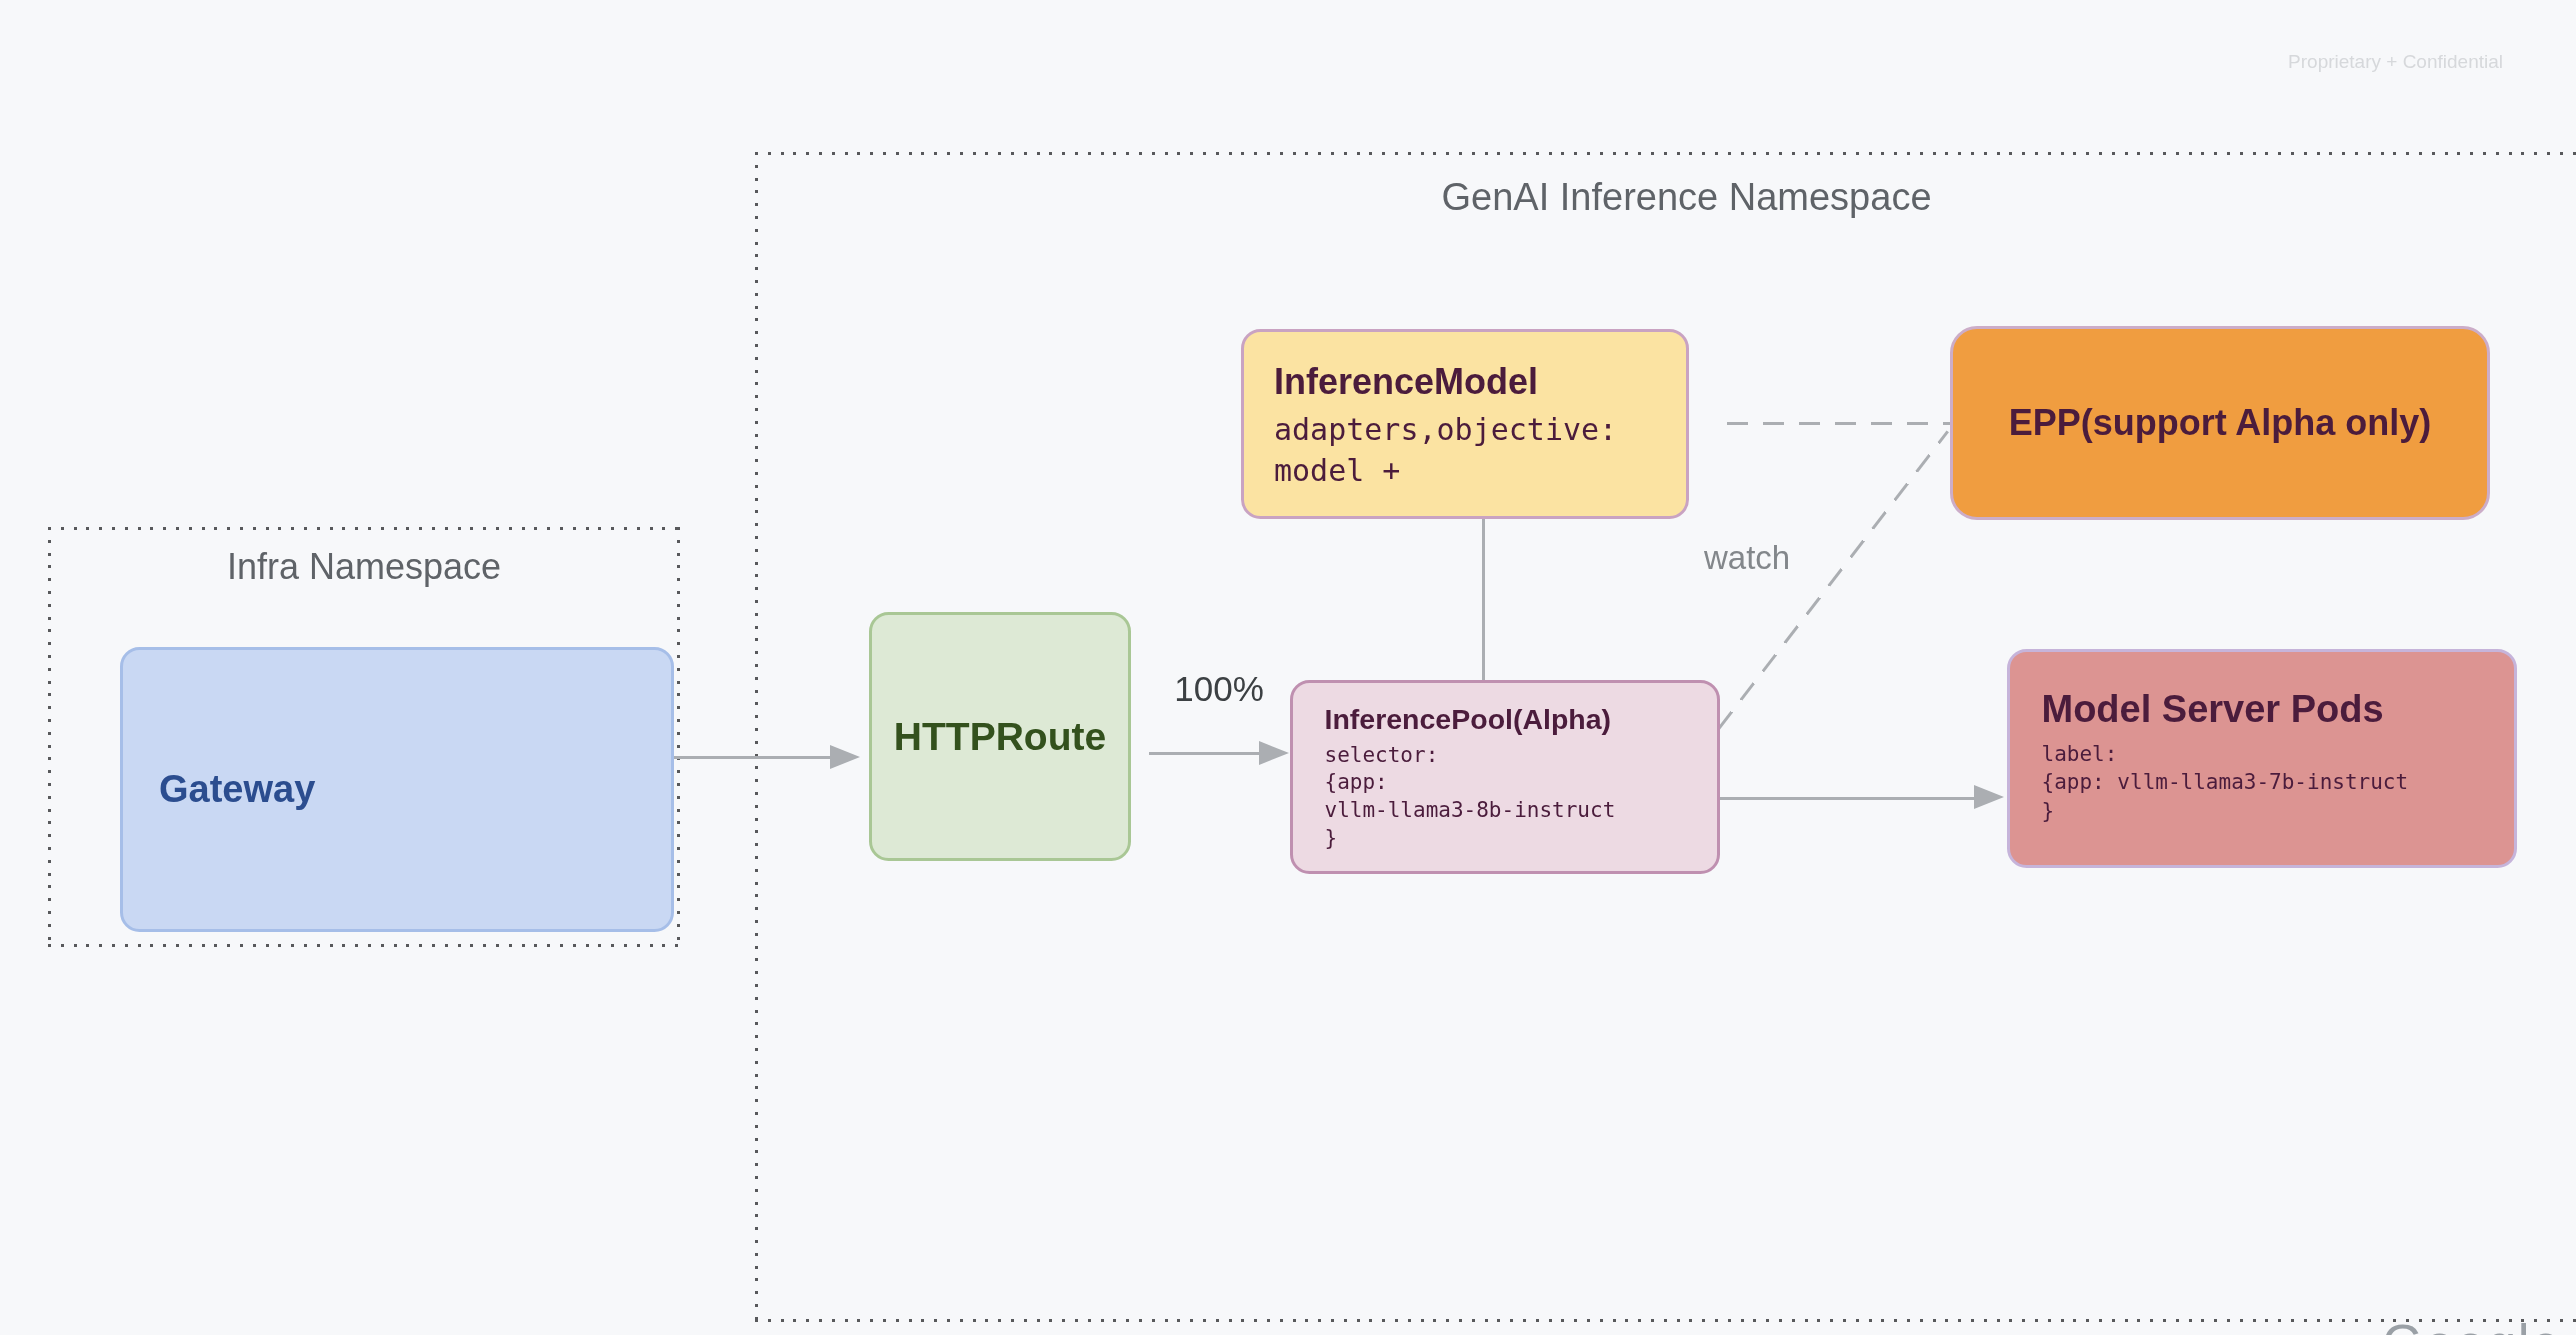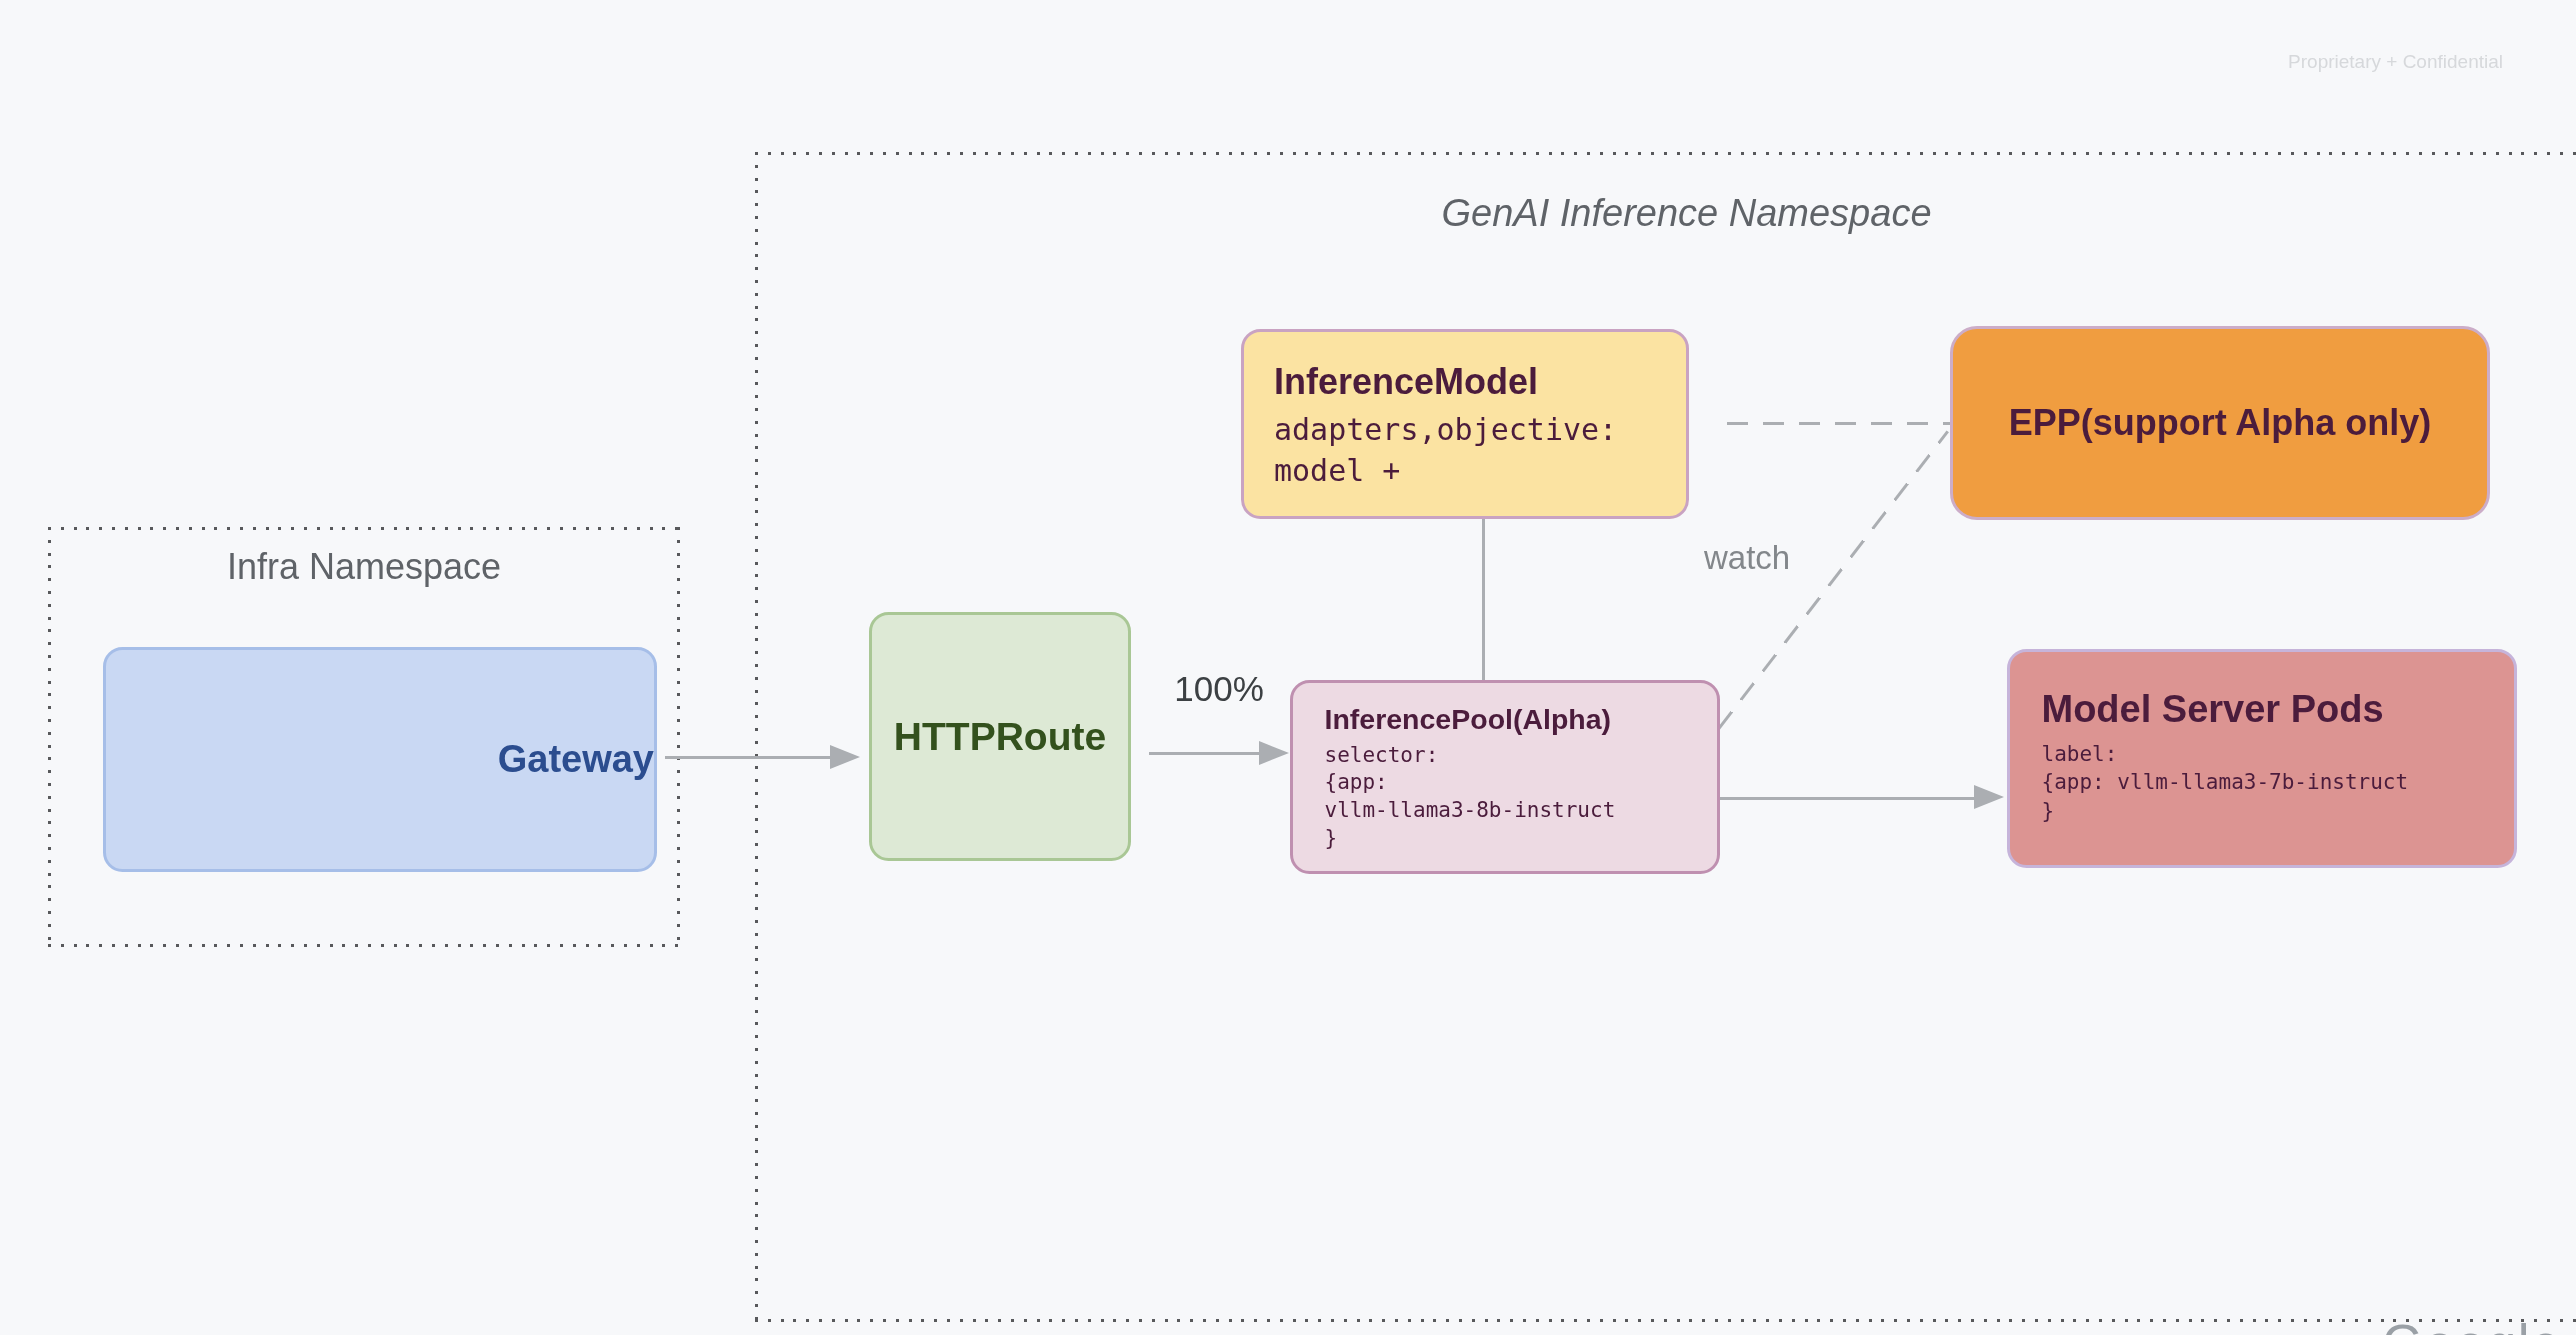--- a/index.html
+++ b/index.html
@@ -65,21 +65,21 @@
   #model-server-pods{background:var(--pods_fill,#dc9492);border-color:var(--pods_border,#c6b4da);padding:36px 31.5px;}
   #model-server-pods .title{font-size:38px;margin-bottom:9px;}
   #model-server-pods .code{font-size:21px;line-height:1.35;}
 </style>
 </head>
 <body>
 
 <div id="watermark" class="abs" style="right:73px;top:51px;">Proprietary + Confidential</div>
 
 <div class="dotted-box" style="left:755px;top:152px;width:1875px;height:1170px;"></div>
-<div class="ns-title" style="left:1169px;top:192px;width:1035px;font-style:italic;">GenAI Inference Namespace</div>
+<div class="ns-title" style="left:1169px;top:176px;width:1035px;">GenAI Inference Namespace</div>
 
 <div class="dotted-box" style="left:48px;top:527px;width:632px;height:420px;"></div>
 <div class="ns-title" style="left:48px;top:546px;width:632px;font-size:36px;">Infra Namespace</div>
 
 <div class="hline" style="left:665px;top:756px;width:167px;"></div>
 <div class="arrowhead" style="left:830px;top:745px;"></div>
 
 <div class="hline" style="left:1149px;top:752px;width:111px;"></div>
 <div class="arrowhead" style="left:1259px;top:741px;"></div>
 <div class="edge-label" style="left:1159px;top:669px;width:120px;text-align:center;font-size:35px;color:var(--label_dark,#3c4043);">100%</div>
@@ -87,21 +87,21 @@
 <div class="vline" style="left:1482px;top:518px;height:164px;"></div>
 
 <div class="dashline" style="left:1727px;top:422px;width:224px;"></div>
 
 <div class="dashline" style="left:1675px;top:784px;width:447px;transform:rotate(-52.4deg);transform-origin:0 50%;"></div>
 <div class="edge-label" style="left:1704px;top:539px;font-size:33px;color:var(--label_gray,#83878b);">watch</div>
 
 <div class="hline" style="left:1675px;top:797px;width:302px;"></div>
 <div class="arrowhead" style="left:1974px;top:785px;"></div>
 
-<div id="gateway" class="node left-flex" style="left:103px;top:647px;width:554px;height:225px;justify-content:flex-end;">
+<div id="gateway" class="node left-flex" style="left:120px;top:647px;width:554px;height:285px;">
   <div class="title">Gateway</div>
 </div>
 
 <div id="httproute" class="node center-flex" style="left:861px;top:612px;width:262px;height:249px;margin-left:8px;">
   <div class="title">HTTPRoute</div>
 </div>
 
 <div id="inference-model" class="node" style="left:1241px;top:329px;width:448px;height:190px;">
   <div class="title">InferenceModel</div>
   <div class="code">adapters,objective:</div>

